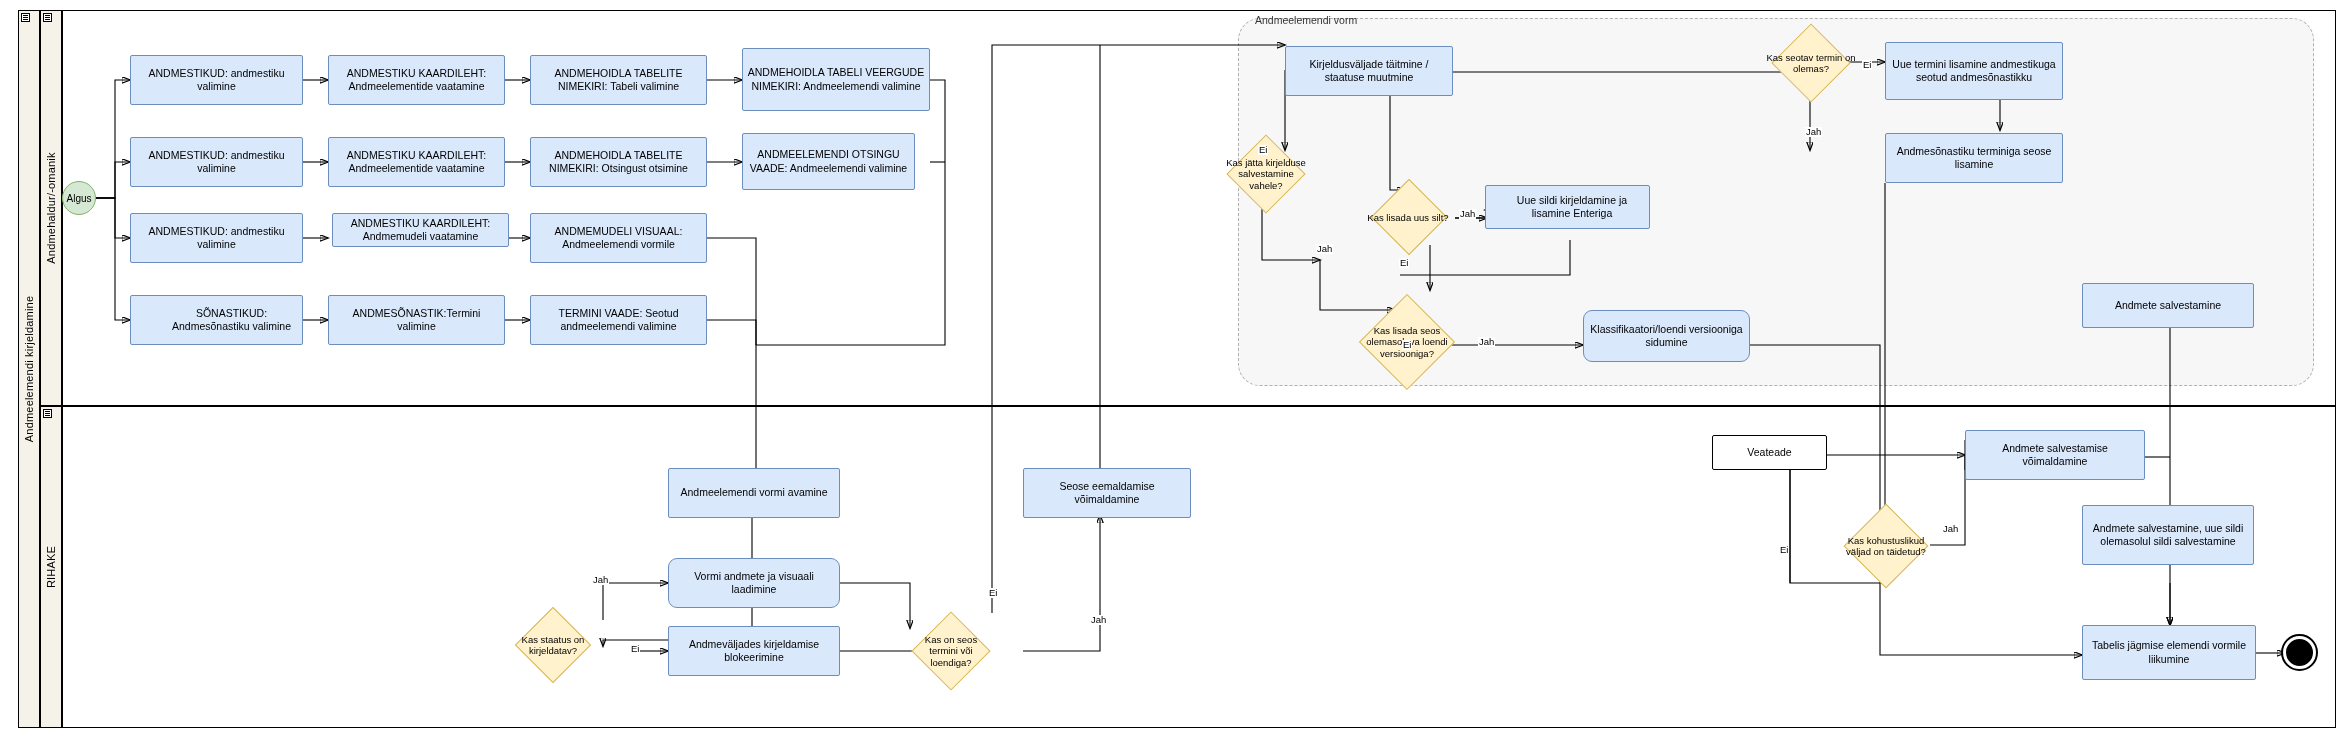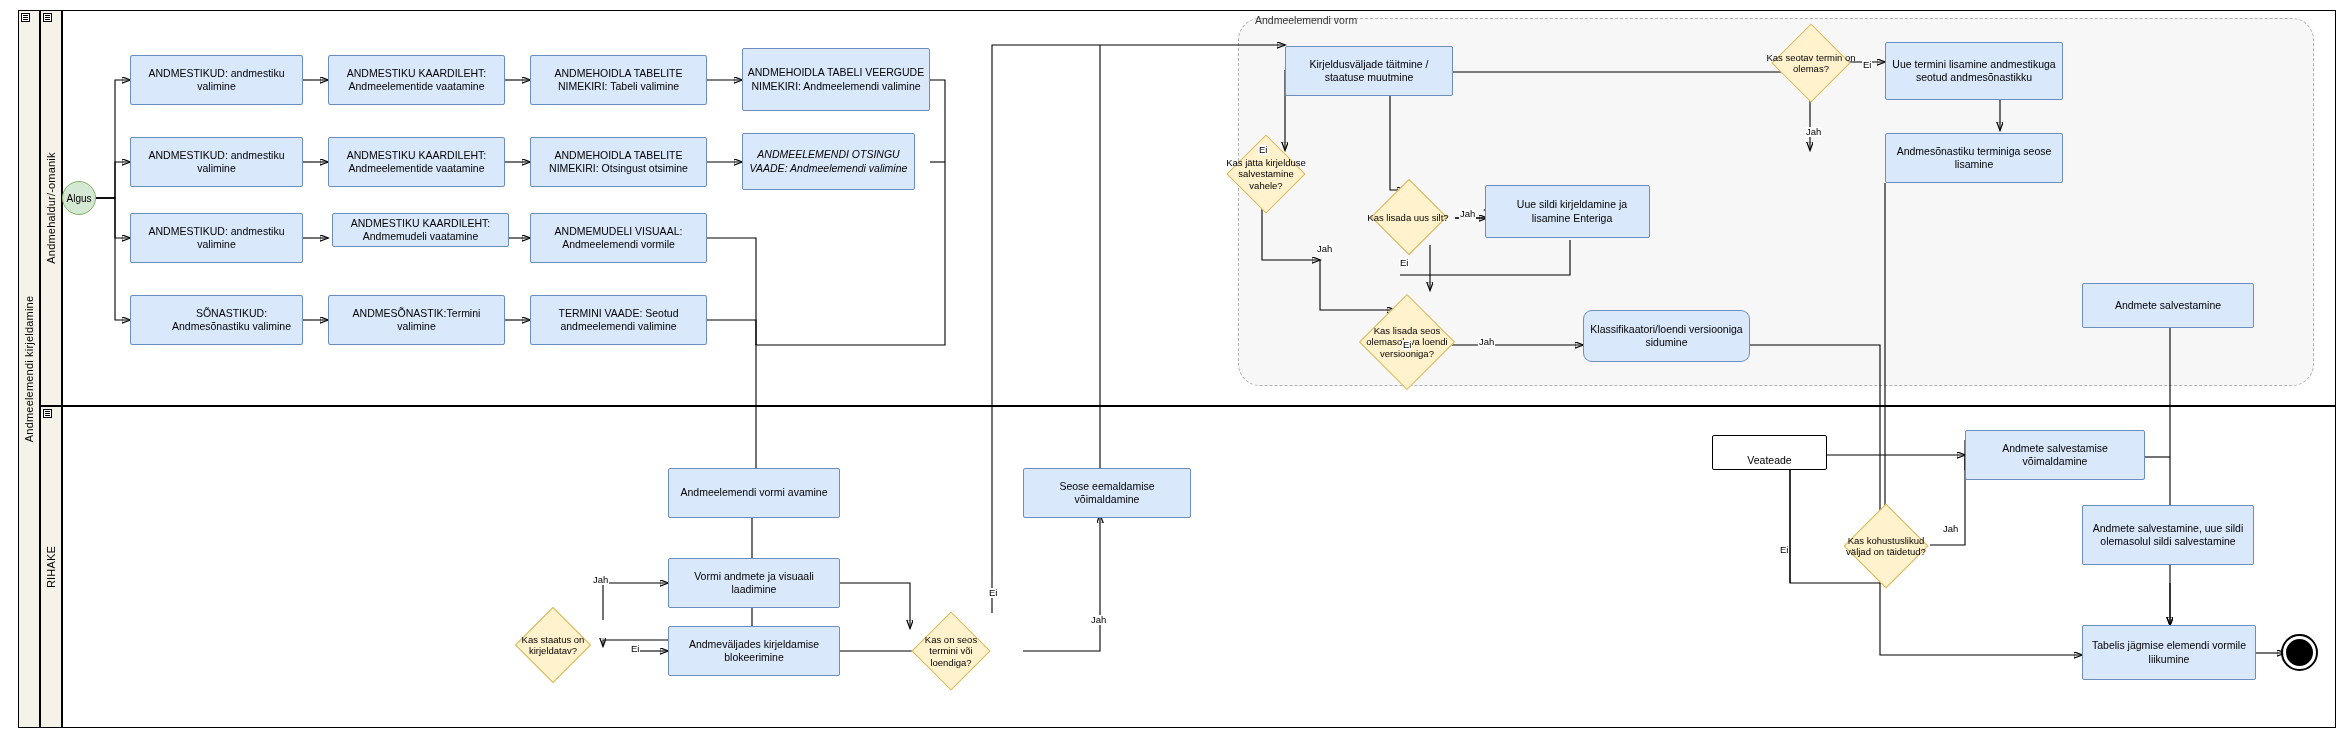--- a/index.html
+++ b/index.html
@@ -78,21 +78,20 @@
   }
   .task {
     background: #dae8fc;
     border: 1px solid #6c8ebf;
     border-radius: 2px;
   }
   .plain-box {
     background: #ffffff;
     border: 1px solid #000000;
     border-radius: 2px;
-    align-items: flex-end;
   }
   .decision-wrap {
     position: absolute;
     box-sizing: border-box;
   }
   .decision-shape {
     position: absolute;
     inset: 0;
     background: #fff2cc;
     border: 1px solid #d6b656;
@@ -316,21 +315,21 @@
 
   <div class="node task" style="left:130px; top:137px; width:173px; height:50px;">
       <span>ANDMESTIKUD: andmestiku valimine</span>
     </div>
   <div class="node task" style="left:328px; top:137px; width:177px; height:50px;">
       <span>ANDMESTIKU KAARDILEHT: Andmeelementide vaatamine</span>
     </div>
   <div class="node task" style="left:530px; top:137px; width:177px; height:50px;">
       <span>ANDMEHOIDLA TABELITE NIMEKIRI: Otsingust otsimine</span>
     </div>
-  <div class="node task" style="left:742px; top:133px; width:173px; height:57px;font-style:italic;">
+  <div class="node task" style="left:742px; top:133px; width:173px; height:57px;">
       <span>ANDMEELEMENDI OTSINGU VAADE: Andmeelemendi valimine</span>
     </div>
 
   <div class="node task" style="left:130px; top:213px; width:173px; height:50px;">
       <span>ANDMESTIKUD: andmestiku valimine</span>
     </div>
   <div class="node task" style="left:332px; top:213px; width:177px; height:34px;">
       <span>ANDMESTIKU KAARDILEHT: Andmemudeli vaatamine</span>
     </div>
   <div class="node task" style="left:530px; top:213px; width:177px; height:50px;">
@@ -343,34 +342,34 @@
   <div class="node task" style="left:328px; top:295px; width:177px; height:50px;">
       <span>ANDMESÕNASTIK:Termini valimine</span>
     </div>
   <div class="node task" style="left:530px; top:295px; width:177px; height:50px;">
       <span>TERMINI VAADE: Seotud andmeelemendi valimine</span>
     </div>
 
   <div class="node task" style="left:668px; top:468px; width:172px; height:50px;">
       <span>Andmeelemendi vormi avamine</span>
     </div>
-  <div class="node task" style="left:668px; top:558px; width:172px; height:50px;">
+  <div class="node task" style="left:668px; top:558px; width:172px; height:50px;border-radius:9px;">
       <span>Vormi andmete ja visuaali laadimine</span>
     </div>
   <div class="node task" style="left:668px; top:626px; width:172px; height:50px;">
       <span>Andmeväljades kirjeldamise blokeerimine</span>
     </div>
   <div class="node task" style="left:1023px; top:468px; width:168px; height:50px;">
       <span>Seose eemaldamise võimaldamine</span>
     </div>
 
   <div class="node task" style="left:1285px; top:46px; width:168px; height:50px;">
       <span>Kirjeldusväljade täitmine / staatuse muutmine</span>
     </div>
-  <div class="node task" style="left:1485px; top:185px; width:165px; height:53px;padding-left:12px;">
+  <div class="node task" style="left:1485px; top:185px; width:165px; height:44px;padding-left:12px;">
       <span>Uue sildi kirjeldamine ja lisamine Enteriga</span>
     </div>
   <div class="node task" style="left:1583px; top:310px; width:167px; height:52px;border-radius:9px;">
       <span>Klassifikaatori/loendi versiooniga sidumine</span>
     </div>
   <div class="node task" style="left:1885px; top:42px; width:178px; height:58px;">
       <span>Uue termini lisamine andmestikuga seotud andmesõnastikku</span>
     </div>
   <div class="node task" style="left:2082px; top:283px; width:172px; height:45px;">
       <span>Andmete salvestamine</span>

